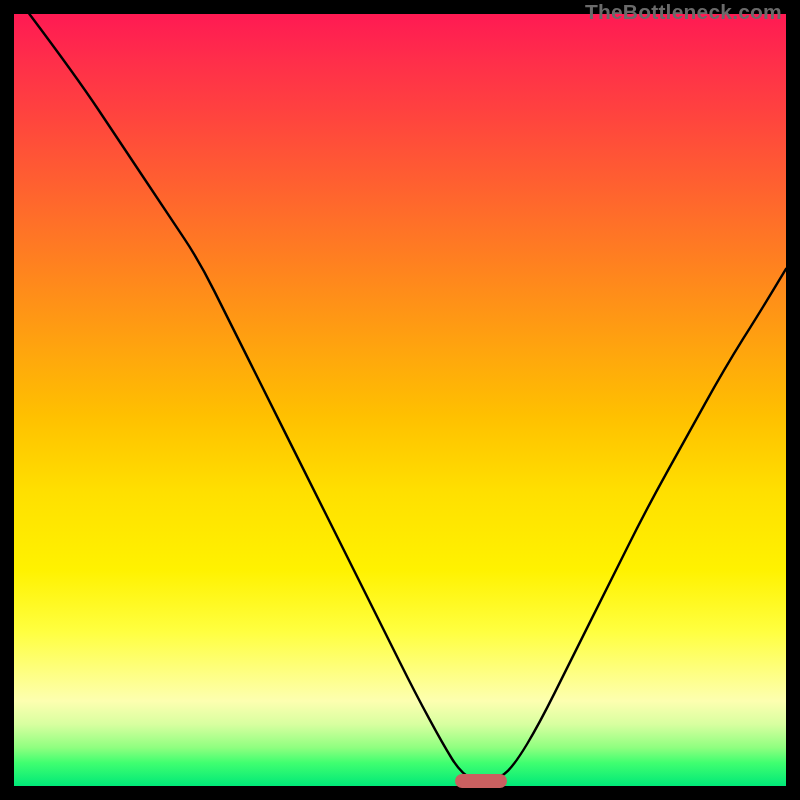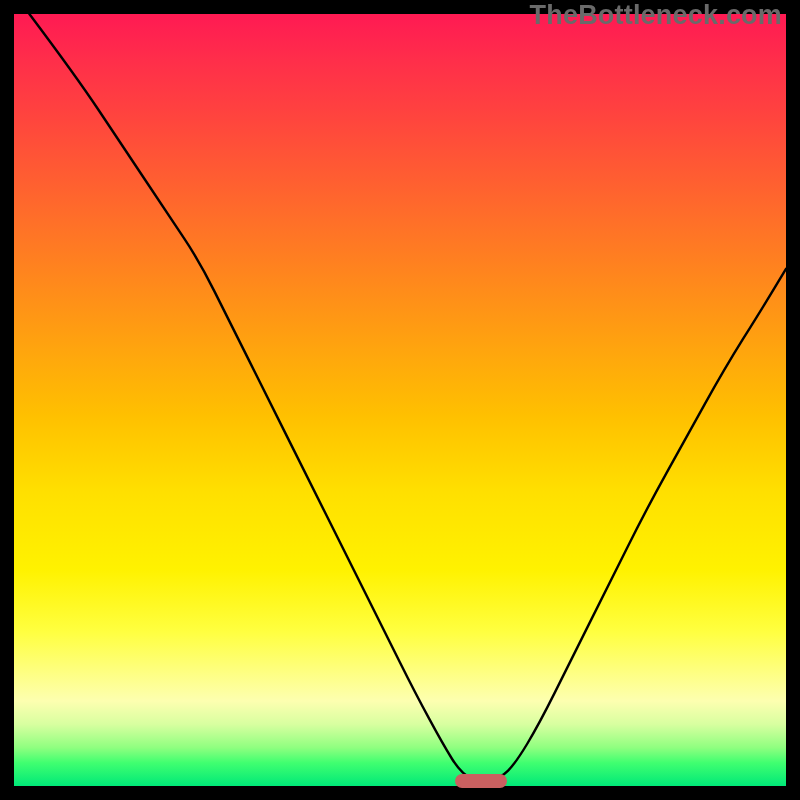--- a/index.html
+++ b/index.html
@@ -38,21 +38,21 @@
       #90ff80 95%,
       #40ff70 97%,
       #00e878 100%
     );
   }
   .watermark {
     position: absolute;
     top: 0px;
     right: 18px;
     font-family: Arial, Helvetica, sans-serif;
-    font-size: 27px;
+    font-size: 21px;
     font-weight: 600;
     color: #6a6a6a;
     letter-spacing: 0.2px;
     user-select: none;
     margin-left: 28px;
   }
   svg.curve {
     position: absolute;
     left: 14px;
     top: 14px;

